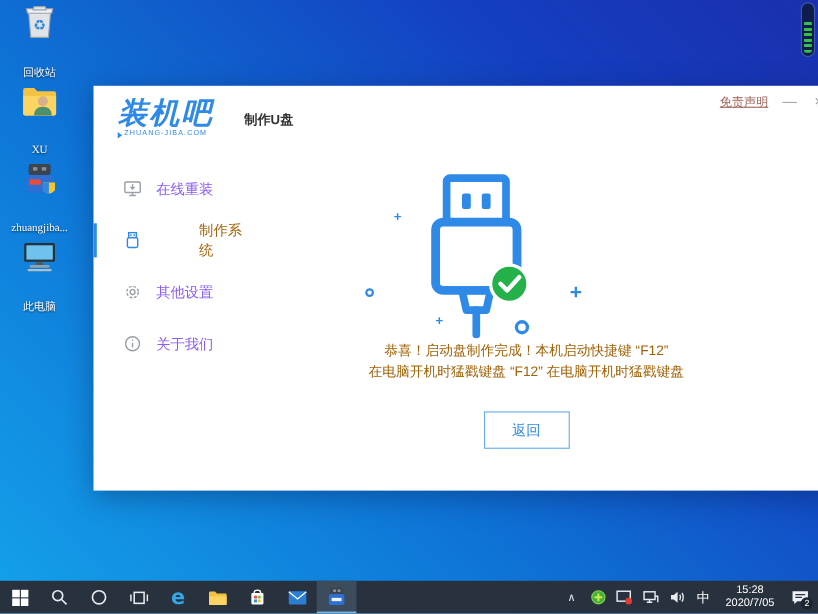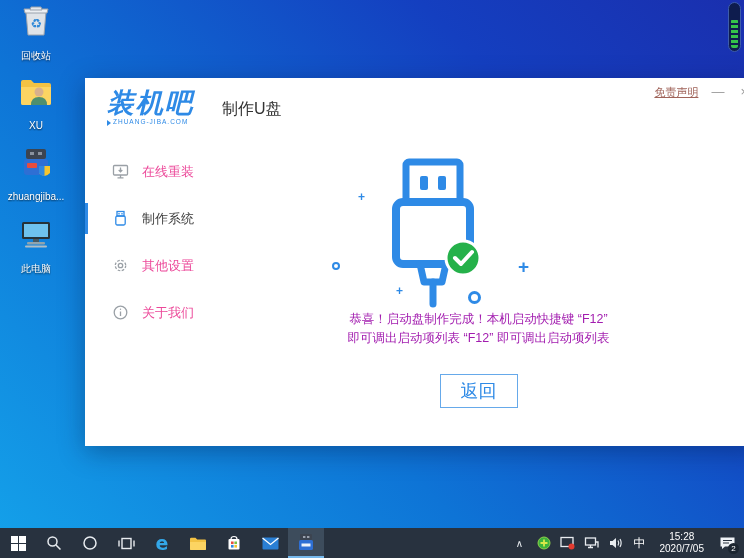--- a/index.html
+++ b/index.html
@@ -4,61 +4,61 @@
 <style>
   * { margin:0; padding:0; box-sizing:border-box; }
   body { font-family:"Liberation Sans","DejaVu Sans",sans-serif; }
   .screen { position:relative; width:744px; height:558px; overflow:hidden;
     background:linear-gradient(45deg,#14a2ea 0%,#0e74d6 38%,#143fc0 75%,#1a2fae 100%); }
 
   
   .desk-icons { position:absolute; left:4px; top:2px; width:64px; }
   .desk-icon { width:64px; height:70px; margin-bottom:1px; display:flex; flex-direction:column; align-items:center; justify-content:flex-start; cursor:pointer; }
   .desk-icon .dico { width:38px; height:38px; display:flex; align-items:center; justify-content:center; }
-  .desk-icon .dlabel { margin-top:9px; font-size:10px; color:#fff; text-shadow:0 1px 2px rgba(0,0,0,.7); text-align:center; max-width:62px; overflow:hidden; white-space:nowrap; }
+  .desk-icon .dlabel { margin-top:20px; font-size:10px; color:#fff; text-shadow:0 1px 2px rgba(0,0,0,.7); text-align:center; max-width:62px; overflow:hidden; white-space:nowrap;font-family:Liberation Serif, serif; }
 
   
   .gauge { position:absolute; right:3px; top:2px; width:13px; height:50px; border-radius:7px; background:#0e1c4e; border:1px solid #3d5caa; overflow:hidden; }
   .gauge-fill { position:absolute; bottom:3px; left:2px; right:2px; height:29px;
     background:repeating-linear-gradient(to top,#35c24a 0 3px,#0e1c4e 3px 5px); border-radius:2px; }
 
   
   .win { position:absolute; left:85px; top:78px; width:676px; height:368px; background:#fff; box-shadow:0 6px 24px rgba(0,20,60,.35); }
   .win-header { position:relative; height:60px; display:flex; align-items:center; padding-left:22px; }
   .logo { display:flex; flex-direction:column; line-height:1; }
   .logo-main { font-size:27px; font-weight:bold; color:#2e8ae6; font-style:italic; letter-spacing:2px; }
   .logo-sub { font-size:6.5px; color:#2e8ae6; letter-spacing:1px; margin-top:2px; display:flex; align-items:center; gap:2px; }
   .logo-flag { width:0; height:0; border-left:4px solid #2e8ae6; border-top:3px solid transparent; border-bottom:3px solid transparent; display:inline-block; }
-  .win-title { font-size:16px; font-weight:normal; color:#333; margin-left:28px; margin-top:2px; }
+  .win-title { font-size:12px; font-weight:bold; color:#333; margin-left:28px; margin-top:2px; }
   .titlebar-right { position:absolute; right:10px; top:6px; display:flex; align-items:center; gap:10px; }
   .disclaimer { font-size:11px; color:#a0645a; text-decoration:underline; cursor:pointer; }
   .tb-btn { font-size:13px; color:#999; cursor:pointer; padding:0 3px; line-height:16px; }
 
   .win-body { display:flex; height:308px; }
 
   
   .sidebar { width:135px; padding-top:10px; }
-  .side-item { position:relative; height:47px; display:flex; align-items:center; padding-left:27px; cursor:pointer; color:#ec4899; }
+  .side-item { position:relative; height:47px; display:flex; align-items:center; padding-left:27px; cursor:pointer; color:#8b5cf6; }
   .side-item .sico { width:17px; height:17px; margin-right:13px; display:flex; align-items:center; justify-content:center; }
   .side-item .slabel { font-size:13px; }
   .side-item.active { color:#2e8ae6; }
-  .side-item.active .slabel { color:#404040; }
+  .side-item.active .slabel { color:#a16207;margin-left:39px; }
   .side-item.active::before { content:""; position:absolute; left:0; top:8px; bottom:8px; width:3px; background:#2e8ae6; }
 
   
   .content { position:relative; flex:1; }
   .usb-art { position:absolute; left:132px; top:14px; }
   .deco { position:absolute; color:#2e8ae6; }
   .deco-plus-s { font-size:12px; font-weight:bold; }
   .deco-plus-b { font-size:19px; font-weight:bold; }
   .deco-ring-s { width:8px; height:8px; border:2px solid #2e8ae6; border-radius:50%; }
   .deco-ring-b { width:13px; height:13px; border:3px solid #2e8ae6; border-radius:50%; }
-  .msg { position:absolute; left:0; right:24px; top:172px; text-align:center; color:#a21caf; font-size:12.5px; line-height:19px; }
+  .msg { position:absolute; left:0; right:24px; top:172px; text-align:center; color:#a16207; font-size:12.5px; line-height:19px; }
   .btn-row { position:absolute; left:0; right:24px; top:236px; display:flex; justify-content:center; gap:40px; }
-  .btn { height:28px; min-width:78px; padding:16px 14px; font-size:18px; display:flex; align-items:center; justify-content:center; cursor:pointer; }
+  .btn { height:28px; min-width:78px; padding:16px 14px; font-size:13px; display:flex; align-items:center; justify-content:center; cursor:pointer; }
   .btn-outline { background:#fff; border:1px solid #66a9ea; color:#2e8ae6; }
   .btn-solid { background:#2e8ae6; border:1px solid #2e8ae6; color:#fff; }
 
   
   .taskbar { position:absolute; left:0; right:0; bottom:0; height:30px; background:#28323f; display:flex; align-items:stretch; }
   .tb-cell { width:36px; display:flex; align-items:center; justify-content:center; cursor:pointer; }
   .tb-cell.app-active { background:#3d4c5c; border-bottom:2px solid #76b9ed; }
   .edge-e { font-size:19px; font-weight:bold; color:#33a7e8; font-family:"DejaVu Sans",sans-serif; }
   .tray { margin-left:auto; display:flex; align-items:center; gap:4px; padding-right:4px; }
   .tray-ico { width:20px; height:30px; display:flex; align-items:center; justify-content:center; cursor:pointer; }
@@ -203,21 +203,21 @@
           </svg>
         </div>
         <span class="deco deco-plus-s" style="left:138px; top:52px;">+</span>
         <div class="deco deco-ring-s" style="left:112px; top:124px;"></div>
         <span class="deco deco-plus-s" style="left:176px; top:146px;">+</span>
         <span class="deco deco-plus-b" style="left:298px; top:118px;">+</span>
         <div class="deco deco-ring-b" style="left:248px; top:153px;"></div>
 
         <div class="msg">
           <div>恭喜！启动盘制作完成！本机启动快捷键 “F12”</div>
-          <div>即可调出启动项列表 “F12” 即可调出启动项列表</div>
+          <div>在电脑开机时猛戳键盘 “F12” 在电脑开机时猛戳键盘</div>
         </div>
 
         <div class="btn-row">
           <div class="btn btn-outline">返回</div>
         </div>
       </div>
     </div>
   </div>
 
   <div class="taskbar">

